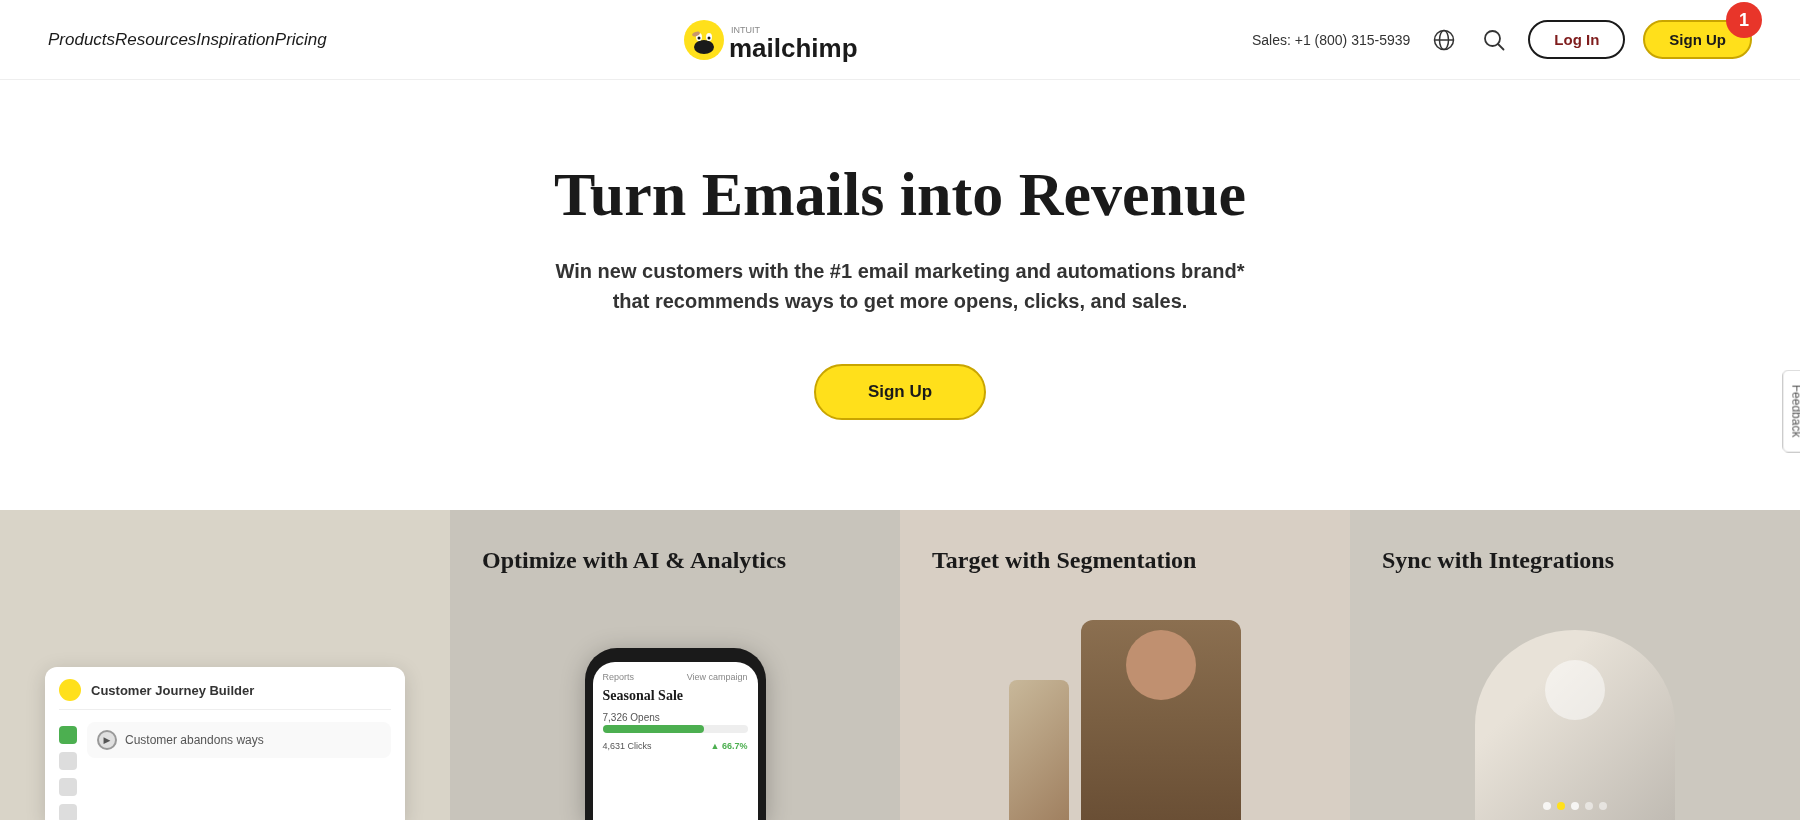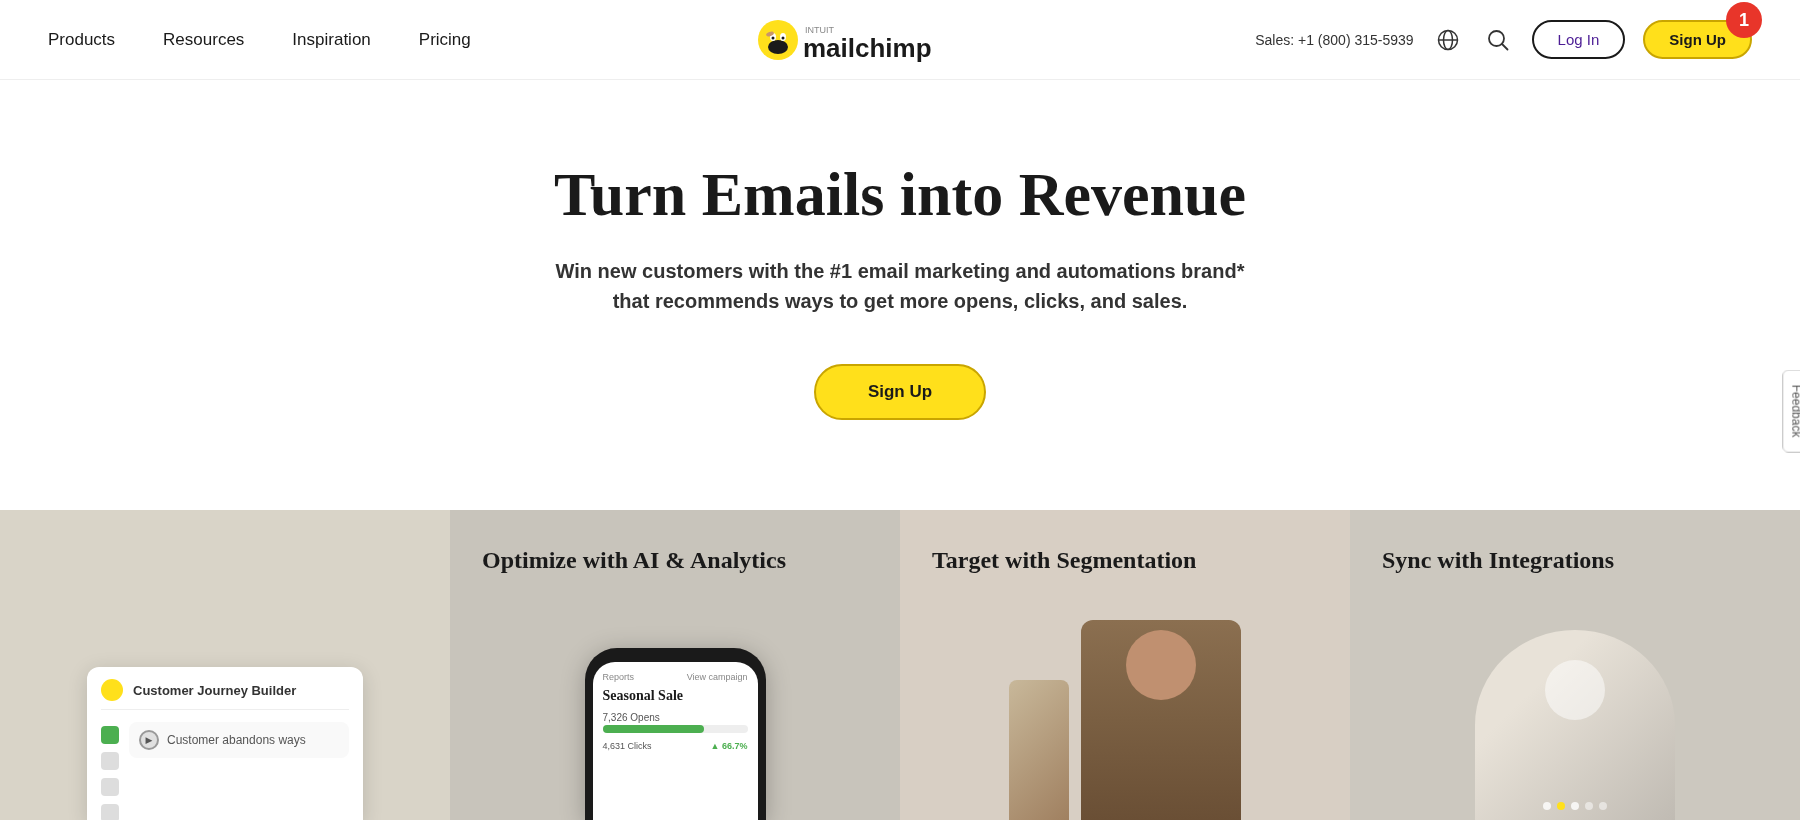--- a/index.html
+++ b/index.html
@@ -13,21 +13,21 @@
       padding: 0 48px;
       height: 80px;
       background: #fff;
       border-bottom: 1px solid #eee;
       position: relative;
       z-index: 10;
     }
     .nav-left {
       display: flex;
       align-items: center;
-      gap: 48px;
+      font-style: italic;
     }
     .nav-link {
       font-family: Arial, sans-serif;
       font-size: 17px;
       color: #1a1a1a;
       text-decoration: none;
       cursor: pointer;
       font-weight: 400;
     }
     .nav-logo {
@@ -58,22 +58,22 @@
       display: flex;
       align-items: center;
       justify-content: center;
       width: 32px;
       height: 32px;
       color: #333;
     }
     .login-btn {
       font-family: Arial, sans-serif;
       font-size: 15px;
-      font-weight: 400;
-      color: #4c1d95;
+      font-weight: 700;
+      color: #7f1d1d;
       background: #fff;
       border: 2px solid #1a1a1a;
       border-radius: 40px;
       padding: 9px 24px;
       cursor: pointer;
     }
     .signup-btn-nav {
       font-family: Arial, sans-serif;
       font-size: 15px;
       font-weight: 700;
@@ -168,21 +168,21 @@
       display: flex;
       align-items: flex-end;
       justify-content: center;
       overflow: hidden;
     }
 
     
     .journey-mock {
       background: #fff;
       border-radius: 12px 12px 0 0;
-      width: 276px;
+      width: 360px;
       padding: 12px 14px 0;
       box-shadow: 0 4px 20px rgba(0,0,0,0.15);
       margin-bottom: -2px;
     }
     .journey-header {
       display: flex;
       align-items: center;
       gap: 10px;
       margin-bottom: 12px;
       padding-bottom: 8px;

